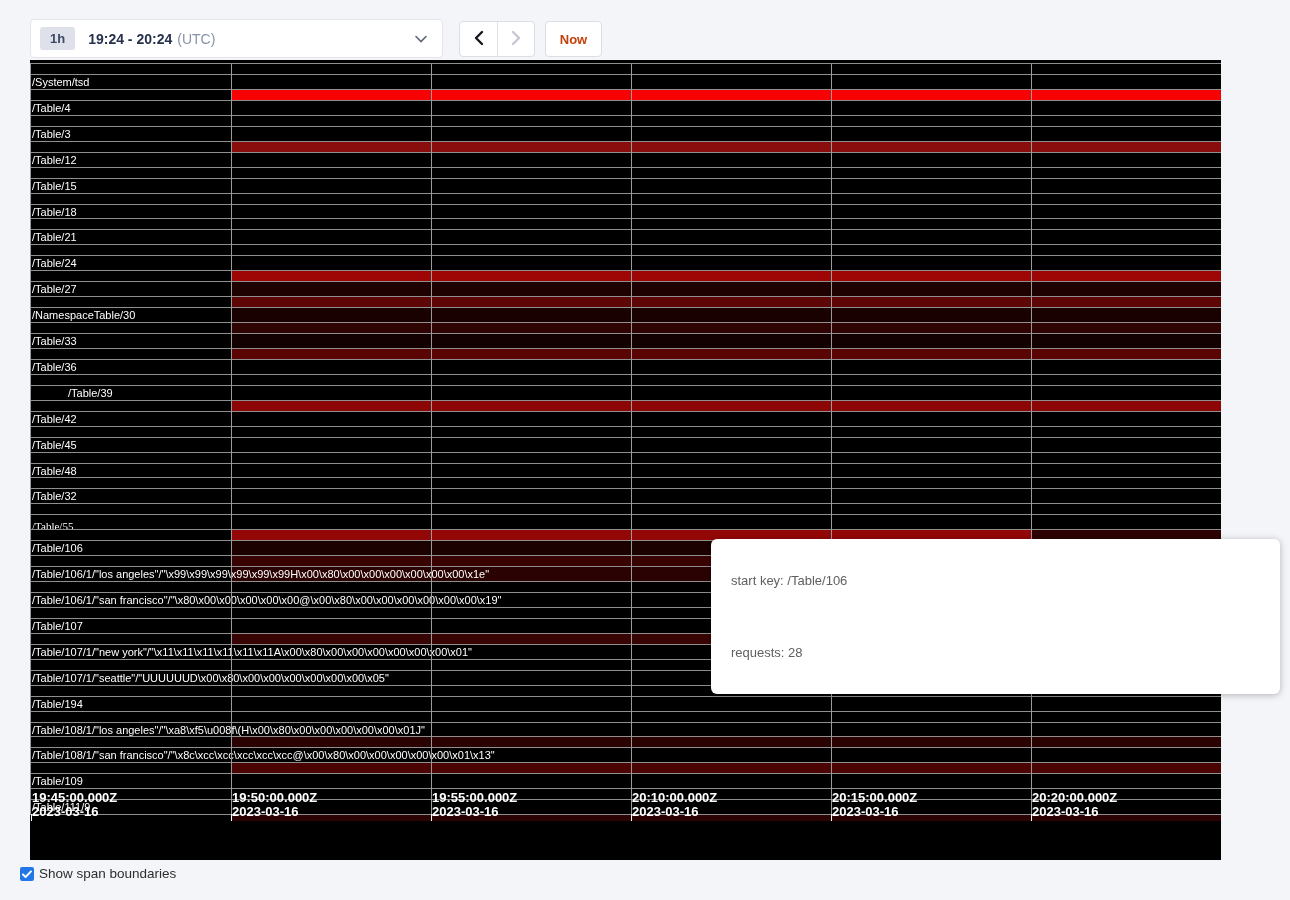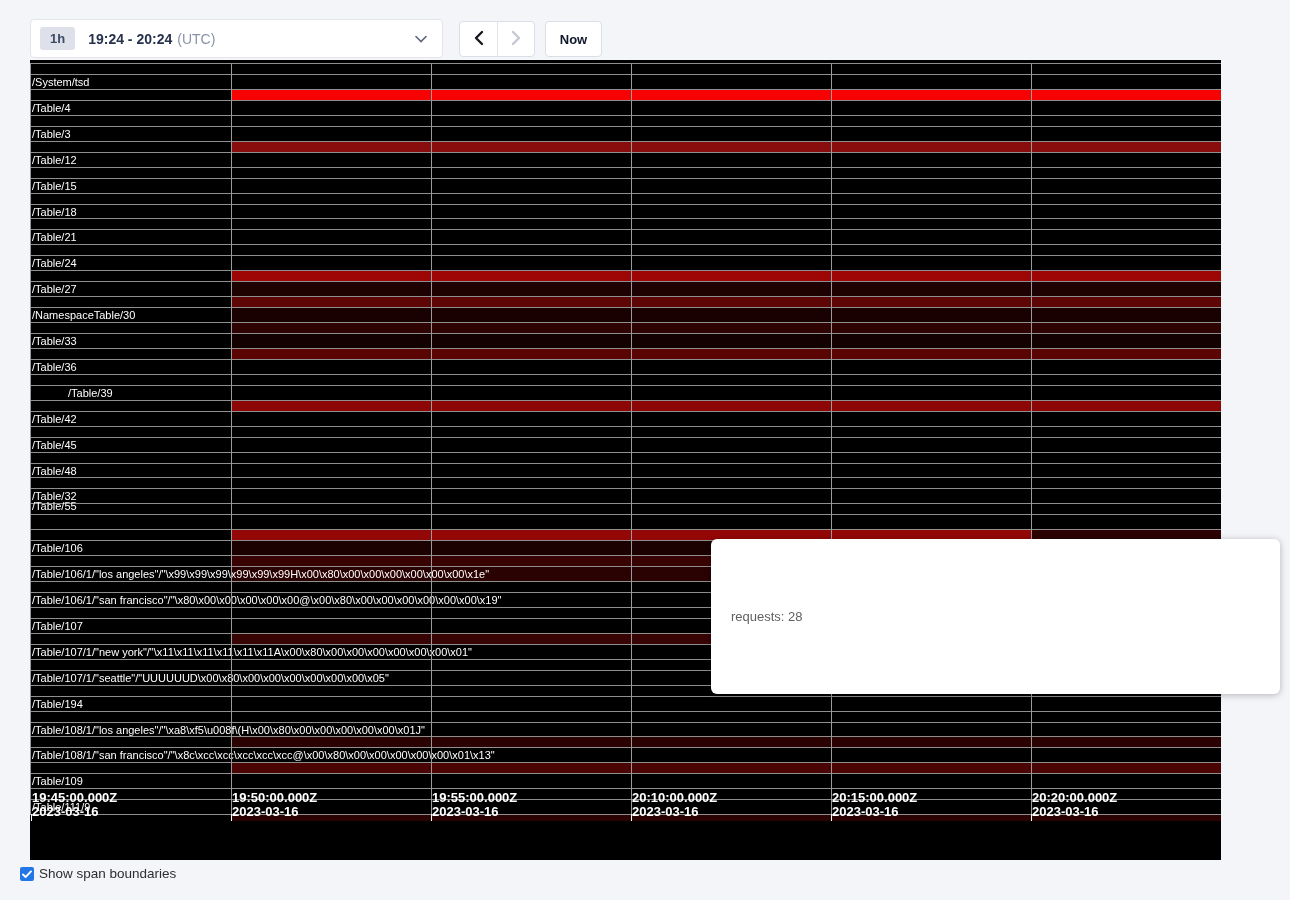--- a/index.html
+++ b/index.html
@@ -26,21 +26,21 @@
     background:#fff;border:1px solid #dcdde6;border-radius:4px;display:flex;
   }
   .nav-btn{
     width:37px;display:flex;align-items:center;justify-content:center;
     background:transparent;border:none;padding:0;cursor:pointer;
   }
   .nav-btn + .nav-btn{border-left:1px solid #e2e3ea;}
   .now-btn{
     position:absolute;left:545px;top:21px;width:57px;height:36px;
     background:#fff;border:1px solid #dcdde6;border-radius:4px;
-    font-family:"Liberation Sans",sans-serif;font-size:13px;font-weight:600;color:#0f172a;
+    font-family:"Liberation Sans",sans-serif;font-size:13px;font-weight:600;color:#c2410c;
     cursor:pointer;
   }
   
   #heatmap{
     position:absolute;left:30px;top:60px;width:1191px;height:800px;
     background:#000;overflow:hidden;
   }
   .hline{position:absolute;left:0;width:1191px;height:1px;background:#8f8f8f;}
   .vline{position:absolute;top:3px;height:751px;width:1px;background:#9a9a9a;}
   .band{position:absolute;height:10px;}
@@ -159,21 +159,21 @@
     <div class="hline" style="top: 377px; background: rgb(143, 143, 143);"></div>
     <div class="row-label" style="top: 379px;">/Table/45</div>
     <div class="hline" style="top: 392px; background: rgb(143, 143, 143);"></div>
     <div class="hline" style="top: 403px; background: rgb(143, 143, 143);"></div>
     <div class="row-label" style="top: 405px;">/Table/48</div>
     <div class="hline" style="top: 417px; background: rgb(143, 143, 143);"></div>
     <div class="hline" style="top: 428px; background: rgb(143, 143, 143);"></div>
     <div class="row-label" style="top: 430px;">/Table/32</div>
     <div class="hline" style="top: 443px; background: rgb(143, 143, 143);"></div>
     <div class="hline" style="top: 454px; background: rgb(143, 143, 143);"></div>
-    <div class="row-label" style="top: 440px;">/Table/55</div>
+    <div class="row-label" style="top: 460px; font-family: Liberation Serif, serif;">/Table/55</div>
     <div class="hline" style="top: 469px; background: rgb(143, 143, 143);"></div>
     <div class="band" style="top: 470px; left: 201px; width: 800px; background: rgb(148, 7, 7);"></div>
     <div class="band" style="top: 470px; left: 1001px; width: 190px; background: rgb(44, 2, 2);"></div>
     <div class="hline" style="top: 480px; background: rgb(143, 143, 143);"></div>
     <div class="tint" style="top: 481px; left: 201px; width: 990px; background: rgb(28, 1, 1);"></div>
     <div class="row-label" style="top: 482px;">/Table/106</div>
     <div class="hline" style="top: 495px; background: rgb(143, 143, 143);"></div>
     <div class="band" style="top: 496px; left: 201px; width: 800px; background: rgb(58, 3, 3);"></div>
     <div class="band" style="top: 496px; left: 1001px; width: 190px; background: rgb(112, 7, 7);"></div>
     <div class="hline" style="top: 506px; background: rgb(143, 143, 143);"></div>
@@ -243,20 +243,21 @@
       <div>2023-03-16</div>
     </div>
     <div class="axis-tick" style="left: 1001px;"></div>
     <div class="axis-label" style="left: 1002px;">
       <div>20:20:00.000Z</div>
       <div>2023-03-16</div>
     </div>
   </div>
 
 <div class="tooltip">
+  <div class="tooltip-line">start key: /Table/106</div>
   <div class="tooltip-line">requests: 28</div>
 </div>
 
 <div class="checkbox-row">
   <span class="checkbox">
     <span>
       <svg width="10" height="9" viewBox="0 0 10 9">
           <path d="M1 4.5 L3.6 7 L9 1.4" stroke="#fff" stroke-width="1.9" fill="none" stroke-linecap="round" stroke-linejoin="round"></path>
         </svg>
     </span>

